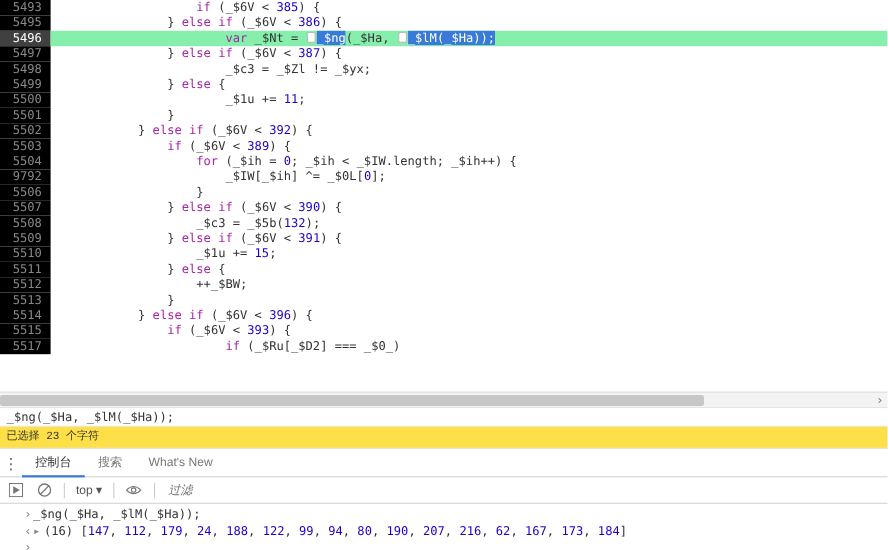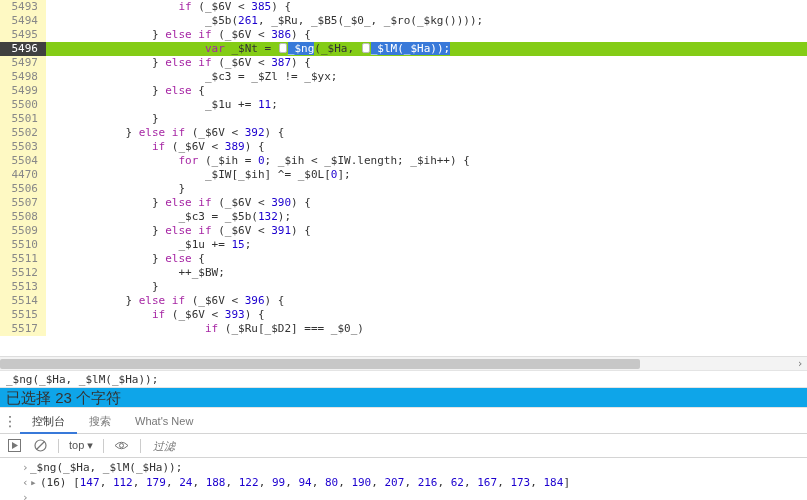--- a/index.html
+++ b/index.html
@@ -1,34 +1,34 @@
 <!DOCTYPE html>
 <html><head>
 <meta charset="utf-8">
 <style>
   *{box-sizing:border-box}
   body{margin:0;font-family:Menlo,Consolas,monospace;font-size:11px;color:#222;background:#fff;width:807px;height:500px;overflow:hidden}
   .editor{height:356px;overflow:hidden;position:relative}
   .row{display:flex;height:14px;line-height:14px;white-space:pre}
-  .gutter{width:46px;text-align:right;padding-right:8px;color:#888;background:#fef9c3;flex:none}
+  .gutter{width:46px;text-align:right;padding-right:8px;color:#888;background:#000000;flex:none}
   .row.current .gutter{background:#404040;color:#fff}
-  .row.current .code{background:#84cc16}
+  .row.current .code{background:#86efac}
   .code{flex:1;padding-left:0}
   .k{color:#a626a4}
   .v{color:#a626a4}
   .n{color:#1c00cf}
   .p{color:#333}
   .id{color:#333}
   .sel{background:#3879d9;color:#fff}
   .md{border:1px solid #bbb;border-radius:2px;display:inline-block;width:8px;height:10px;vertical-align:middle;background:#fff;margin:0 1px;position:relative;top:-1px}
   .scroll-h{height:14px;background:#f3f3f3;border-top:1px solid #ddd;position:relative}
   .scroll-h .thumb{position:absolute;left:0;top:2px;height:10px;width:640px;background:#c7c7c7;border-radius:2px}
   .scroll-h .arrow{position:absolute;right:0;top:0;height:14px;width:14px;text-align:center;color:#777}
   .breadcrumb{height:18px;line-height:18px;padding:0 6px;border-top:1px solid #e4e4e4;border-bottom:1px solid #e4e4e4;color:#333;background:#fff;font-family:Menlo,Consolas,monospace}
-  .status{height:20px;line-height:20px;padding:0 6px;background:#0ea5e9;border-bottom:1px solid #e4e4e4;color:#333;font-family:Liberation Sans, sans-serif;font-size:15px}
+  .status{height:20px;line-height:20px;padding:0 6px;background:#fde047;border-bottom:1px solid #e4e4e4;color:#333;font-family:Liberation Mono, monospace;font-size:10px}
   .tabs{height:26px;display:flex;align-items:center;border-bottom:1px solid #d4d4d4;font-family:sans-serif;font-size:11px;color:#333}
   .tabs .kebab{width:20px;text-align:center;color:#666;font-size:14px}
   .tabs .tab{padding:0 12px;height:26px;line-height:26px;color:#333}
   .tabs .tab.active{border-bottom:2px solid #3879d9;color:#333}
   .tabs .tab.inactive{color:#777}
   .toolbar{height:24px;display:flex;align-items:center;border-bottom:1px solid #d4d4d4;font-family:sans-serif;font-size:11px;color:#555;gap:10px;padding:0 6px}
   .toolbar .sep{width:1px;height:14px;background:#ccc}
   .toolbar .ico{display:inline-flex;width:16px;height:16px;align-items:center;justify-content:center}
   .filter{flex:1;border:none;outline:none;font-size:11px;color:#333;font-style:italic}
   .console{font-family:Menlo,Consolas,monospace;font-size:11px;padding:2px 0}
@@ -39,32 +39,31 @@
   .arr-tri{color:#888;display:inline-block;width:10px}
   .num{color:#1c00cf}
   .it{}
   svg{display:block}
 </style>
 </head>
 <body>
 
 <div class="editor">
     <div class="row"><div class="gutter">5493</div><div class="code">                    <span class="k">if</span><span class="p"> (_$6V &lt; </span><span class="n">385</span><span class="p">) {</span></div></div>
-    <div class="row"><div class="gutter">5494</div><div class="code">                        <span class="id">_$5b(</span><span class="n">261</span><span class="p">, _$Ru, _$B5(_$0_, _$ro(_$kg())));</span></div></div>
     <div class="row"><div class="gutter">5495</div><div class="code">                <span class="p">} </span><span class="k">else if</span><span class="p"> (_$6V &lt; </span><span class="n">386</span><span class="p">) {</span></div></div>
     <div class="row current"><div class="gutter">5496</div><div class="code">                        <span class="v">var</span><span class="p"> _$Nt = </span><span class="md"></span><span class="sel">_$ng</span><span class="p">(_$Ha, </span><span class="md"></span><span class="sel">_$lM(_$Ha));</span></div></div>
     <div class="row"><div class="gutter">5497</div><div class="code">                <span class="p">} </span><span class="k">else if</span><span class="p"> (_$6V &lt; </span><span class="n">387</span><span class="p">) {</span></div></div>
     <div class="row"><div class="gutter">5498</div><div class="code">                        <span class="id">_$c3 = _$Zl != _$yx;</span></div></div>
     <div class="row"><div class="gutter">5499</div><div class="code">                <span class="p">} </span><span class="k">else</span><span class="p"> {</span></div></div>
     <div class="row"><div class="gutter">5500</div><div class="code">                        <span class="id">_$1u += </span><span class="n">11</span><span class="p">;</span></div></div>
     <div class="row"><div class="gutter">5501</div><div class="code">                <span class="p">}</span></div></div>
     <div class="row"><div class="gutter">5502</div><div class="code">            <span class="p">} </span><span class="k">else if</span><span class="p"> (_$6V &lt; </span><span class="n">392</span><span class="p">) {</span></div></div>
     <div class="row"><div class="gutter">5503</div><div class="code">                <span class="k">if</span><span class="p"> (_$6V &lt; </span><span class="n">389</span><span class="p">) {</span></div></div>
     <div class="row"><div class="gutter">5504</div><div class="code">                    <span class="k">for</span><span class="p"> (_$ih = </span><span class="n">0</span><span class="p">; _$ih &lt; _$IW.length; _$ih++) {</span></div></div>
-    <div class="row"><div class="gutter">4470</div><div class="code">                        <span class="id">_$IW[_$ih] ^= _$0L[</span><span class="n">0</span><span class="p">];</span></div></div>
+    <div class="row"><div class="gutter">9792</div><div class="code">                        <span class="id">_$IW[_$ih] ^= _$0L[</span><span class="n">0</span><span class="p">];</span></div></div>
     <div class="row"><div class="gutter">5506</div><div class="code">                    <span class="p">}</span></div></div>
     <div class="row"><div class="gutter">5507</div><div class="code">                <span class="p">} </span><span class="k">else if</span><span class="p"> (_$6V &lt; </span><span class="n">390</span><span class="p">) {</span></div></div>
     <div class="row"><div class="gutter">5508</div><div class="code">                    <span class="id">_$c3 = _$5b(</span><span class="n">132</span><span class="p">);</span></div></div>
     <div class="row"><div class="gutter">5509</div><div class="code">                <span class="p">} </span><span class="k">else if</span><span class="p"> (_$6V &lt; </span><span class="n">391</span><span class="p">) {</span></div></div>
     <div class="row"><div class="gutter">5510</div><div class="code">                    <span class="id">_$1u += </span><span class="n">15</span><span class="p">;</span></div></div>
     <div class="row"><div class="gutter">5511</div><div class="code">                <span class="p">} </span><span class="k">else</span><span class="p"> {</span></div></div>
     <div class="row"><div class="gutter">5512</div><div class="code">                    <span class="id">++_$BW;</span></div></div>
     <div class="row"><div class="gutter">5513</div><div class="code">                <span class="p">}</span></div></div>
     <div class="row"><div class="gutter">5514</div><div class="code">            <span class="p">} </span><span class="k">else if</span><span class="p"> (_$6V &lt; </span><span class="n">396</span><span class="p">) {</span></div></div>
     <div class="row"><div class="gutter">5515</div><div class="code">                <span class="k">if</span><span class="p"> (_$6V &lt; </span><span class="n">393</span><span class="p">) {</span></div></div>

